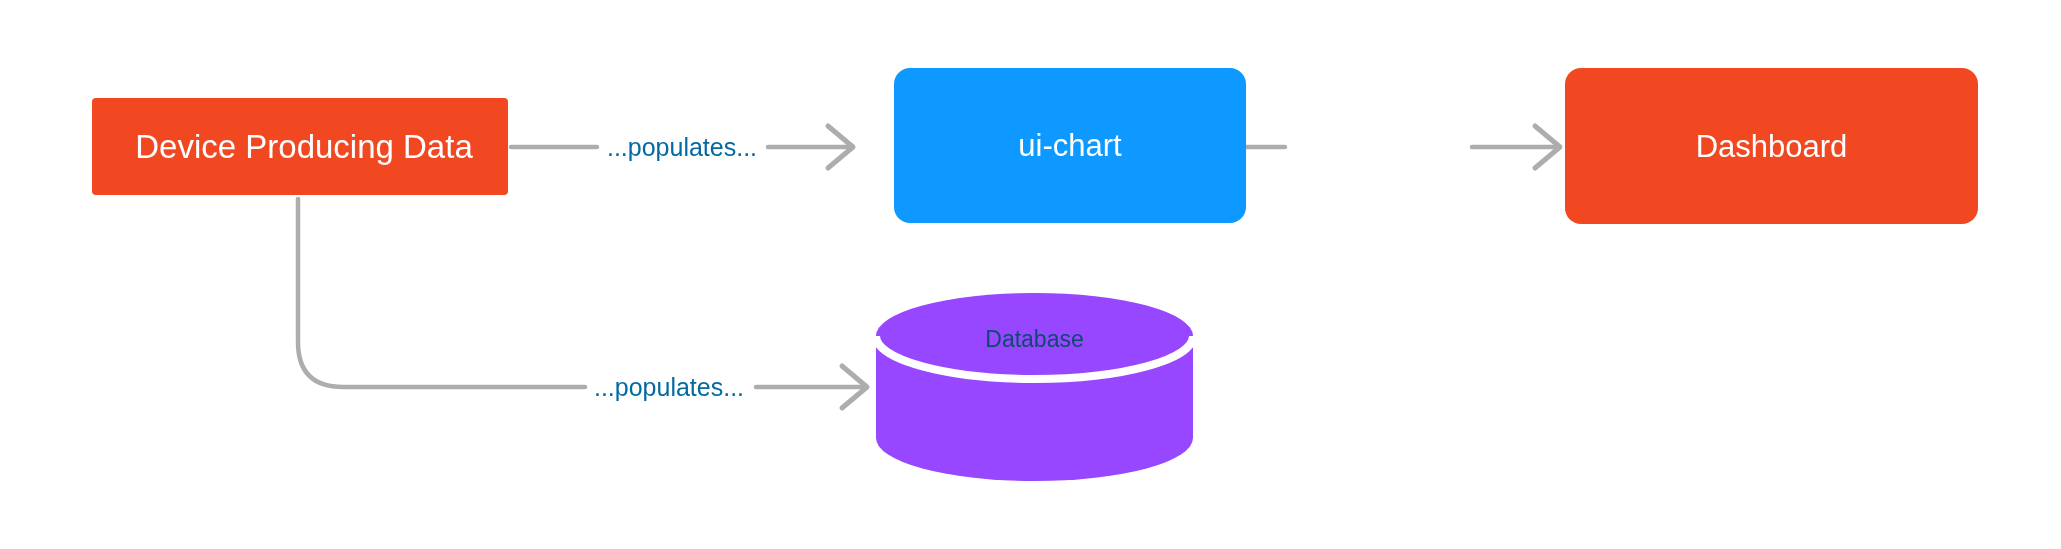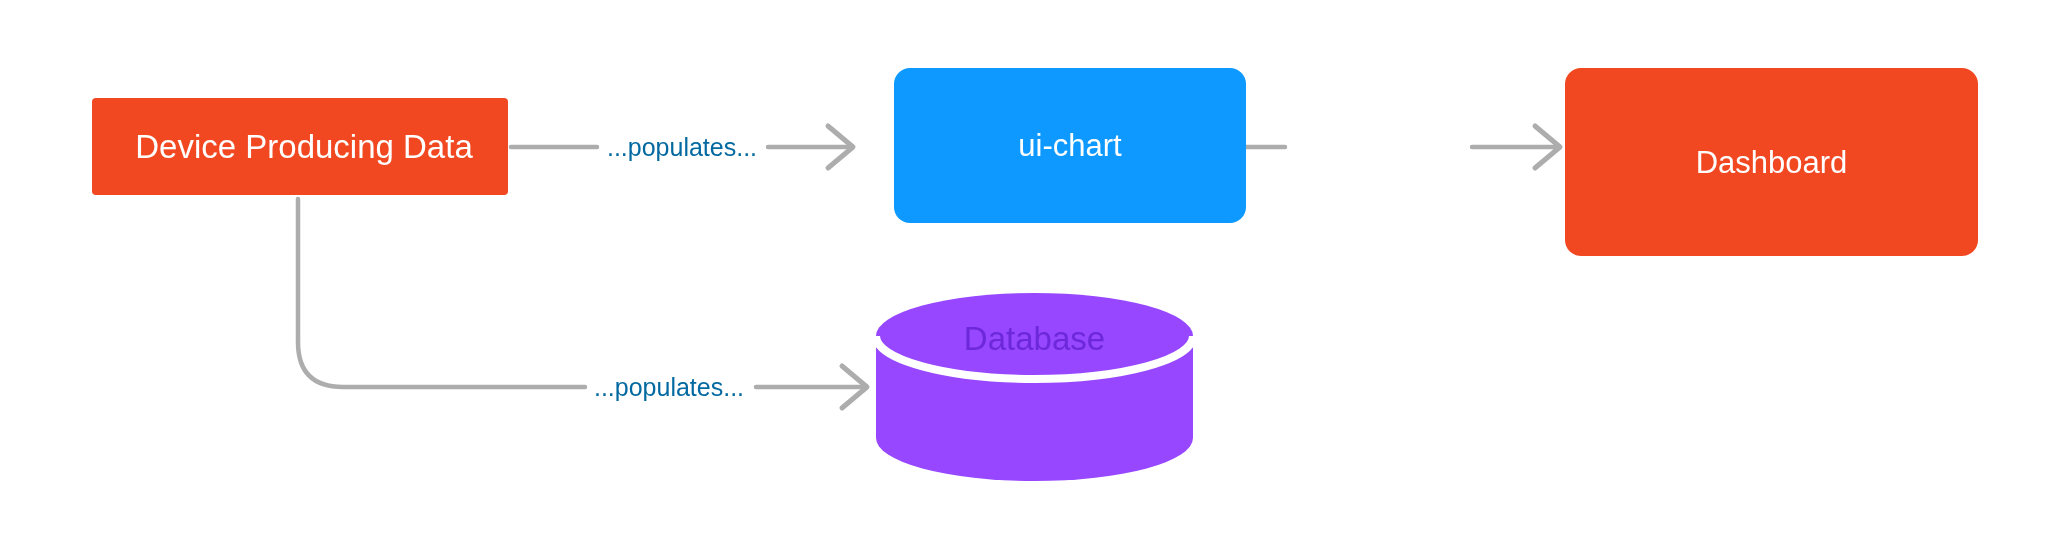--- a/index.html
+++ b/index.html
@@ -42,40 +42,40 @@
   .node-uichart {
     left: 858px; top: 68px;
     width: 352px; height: 155px;
     background: #0D99FF;
     border-radius: 16px;
     font-size: 31px;
     margin-left: 36px;
   }
   .node-dashboard {
     left: 1565px; top: 68px;
-    width: 413px; height: 188px;
+    width: 413px; height: 156px;
     background: #F24822;
     border-radius: 16px;
     font-size: 31px;
     line-height: 47px;
   }
   .db-shape {
     position: absolute;
     left: 876px; top: 293px;
     width: 317px; height: 188px;
   }
   .db-label {
     position: absolute;
     left: 876px; top: 293px;
     width: 317px; height: 92px;
     display: flex;
     align-items: center;
     justify-content: center;
-    color: #6d28d9;
-    font-size: 33px;
+    color: #0c4a6e;
+    font-size: 23px;
   }
   .edge-label {
     position: absolute;
     transform: translate(-50%, -50%);
     color: #0369a1;
     font-size: 25px;
     white-space: nowrap;
   }
   .edge-label-1 { left: 682px;  top: 147px; }
   .edge-label-2 { left: 1377px; top: 147px; }

